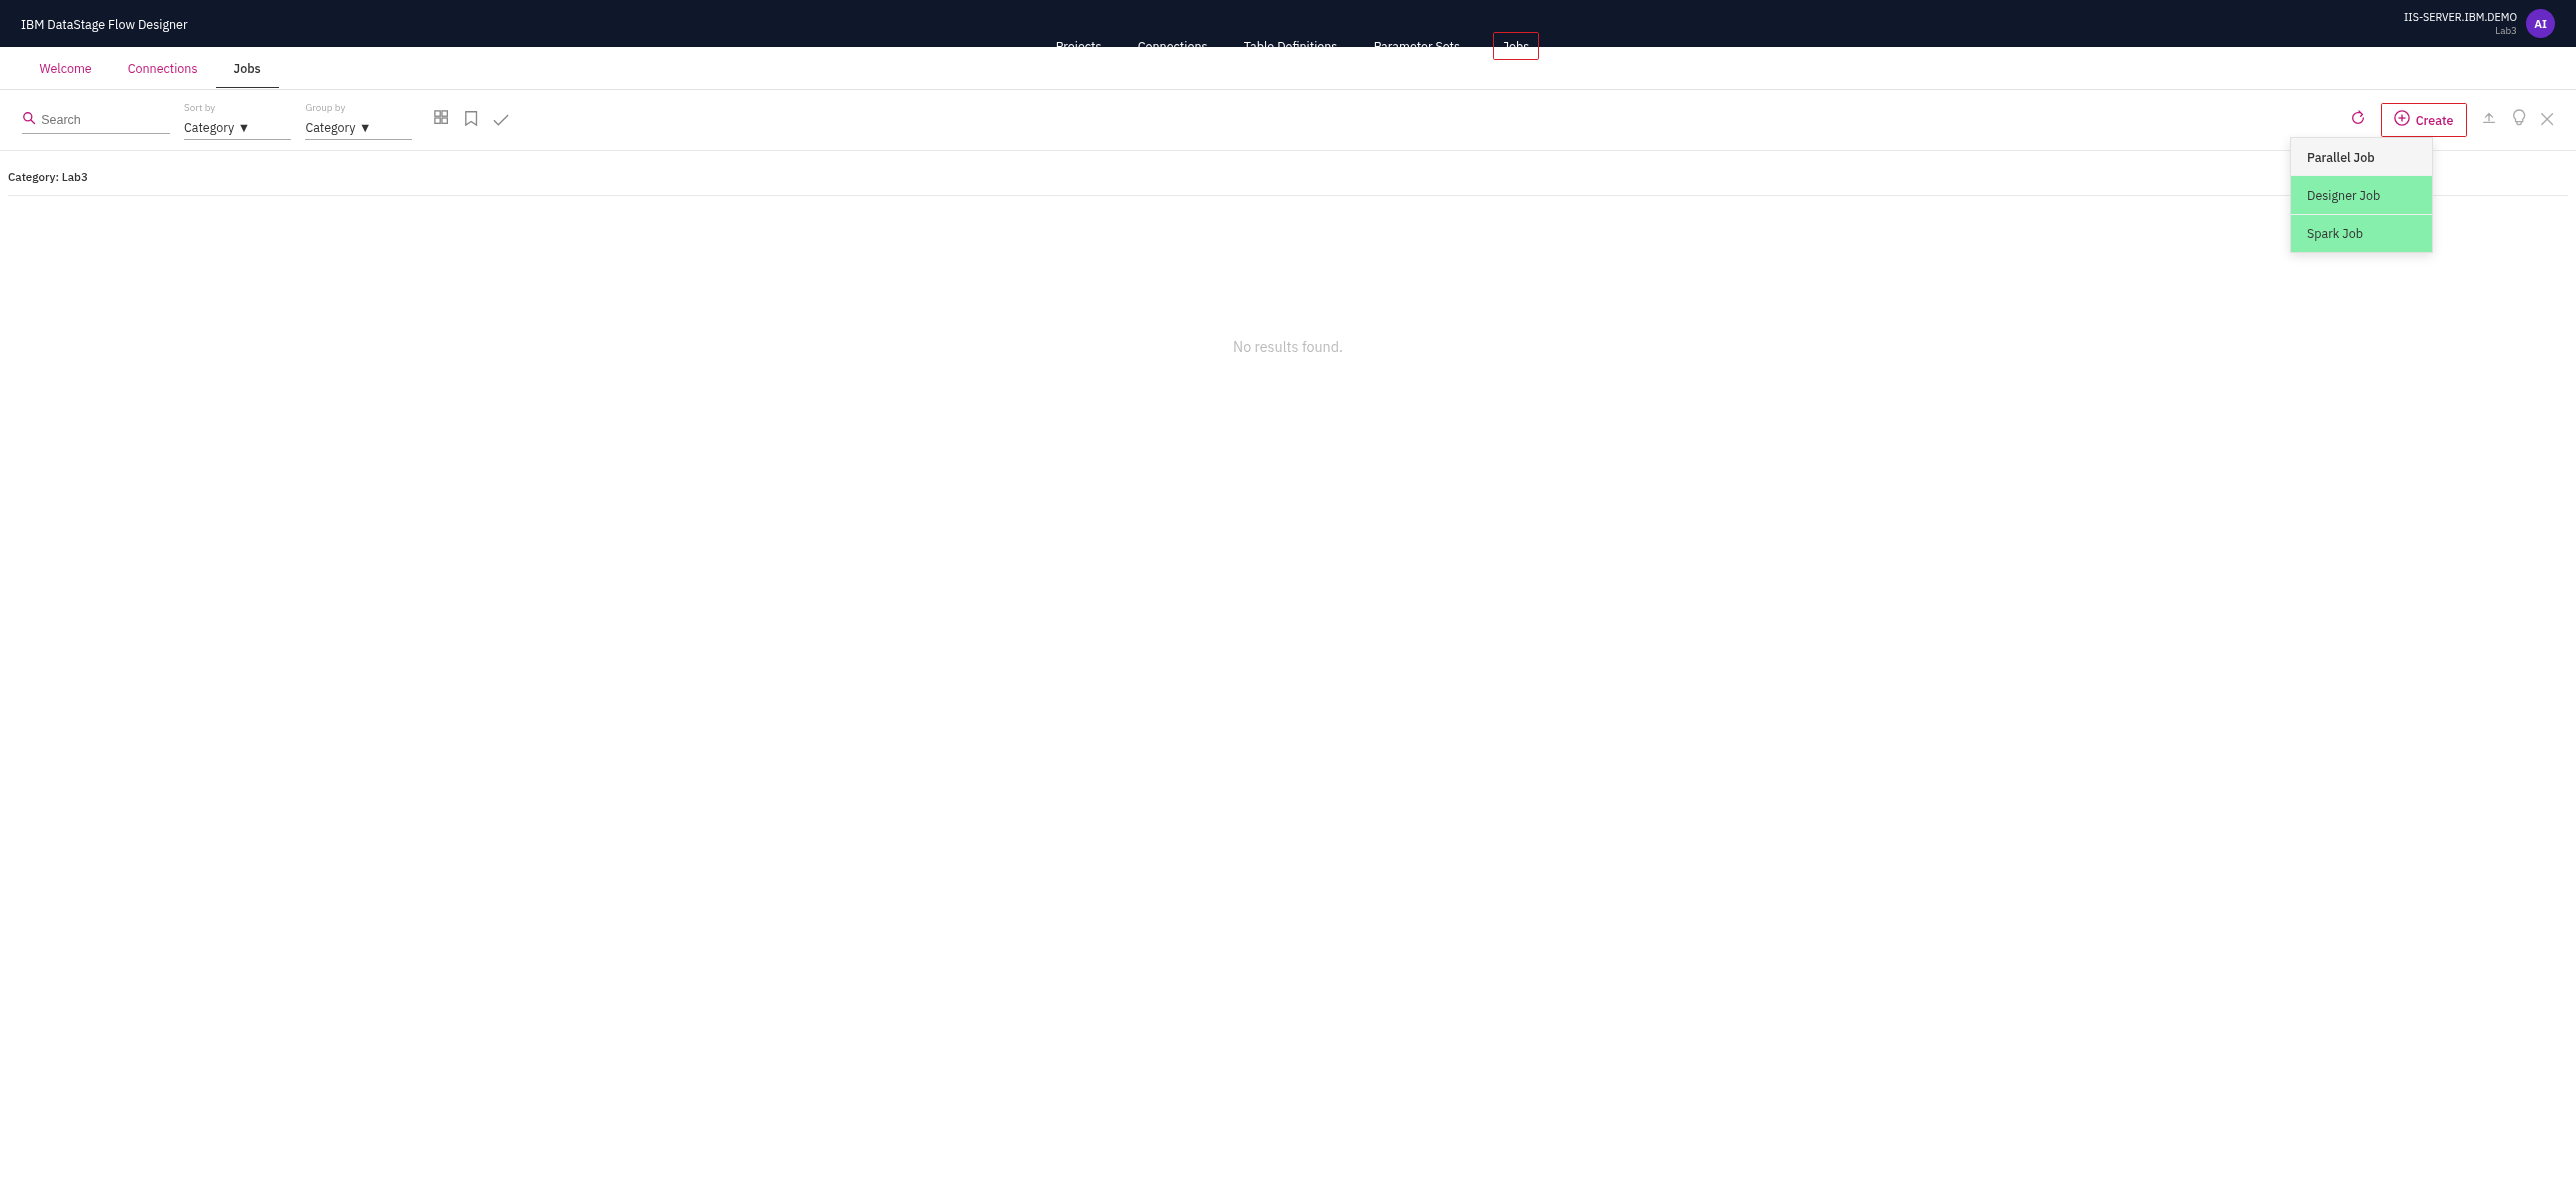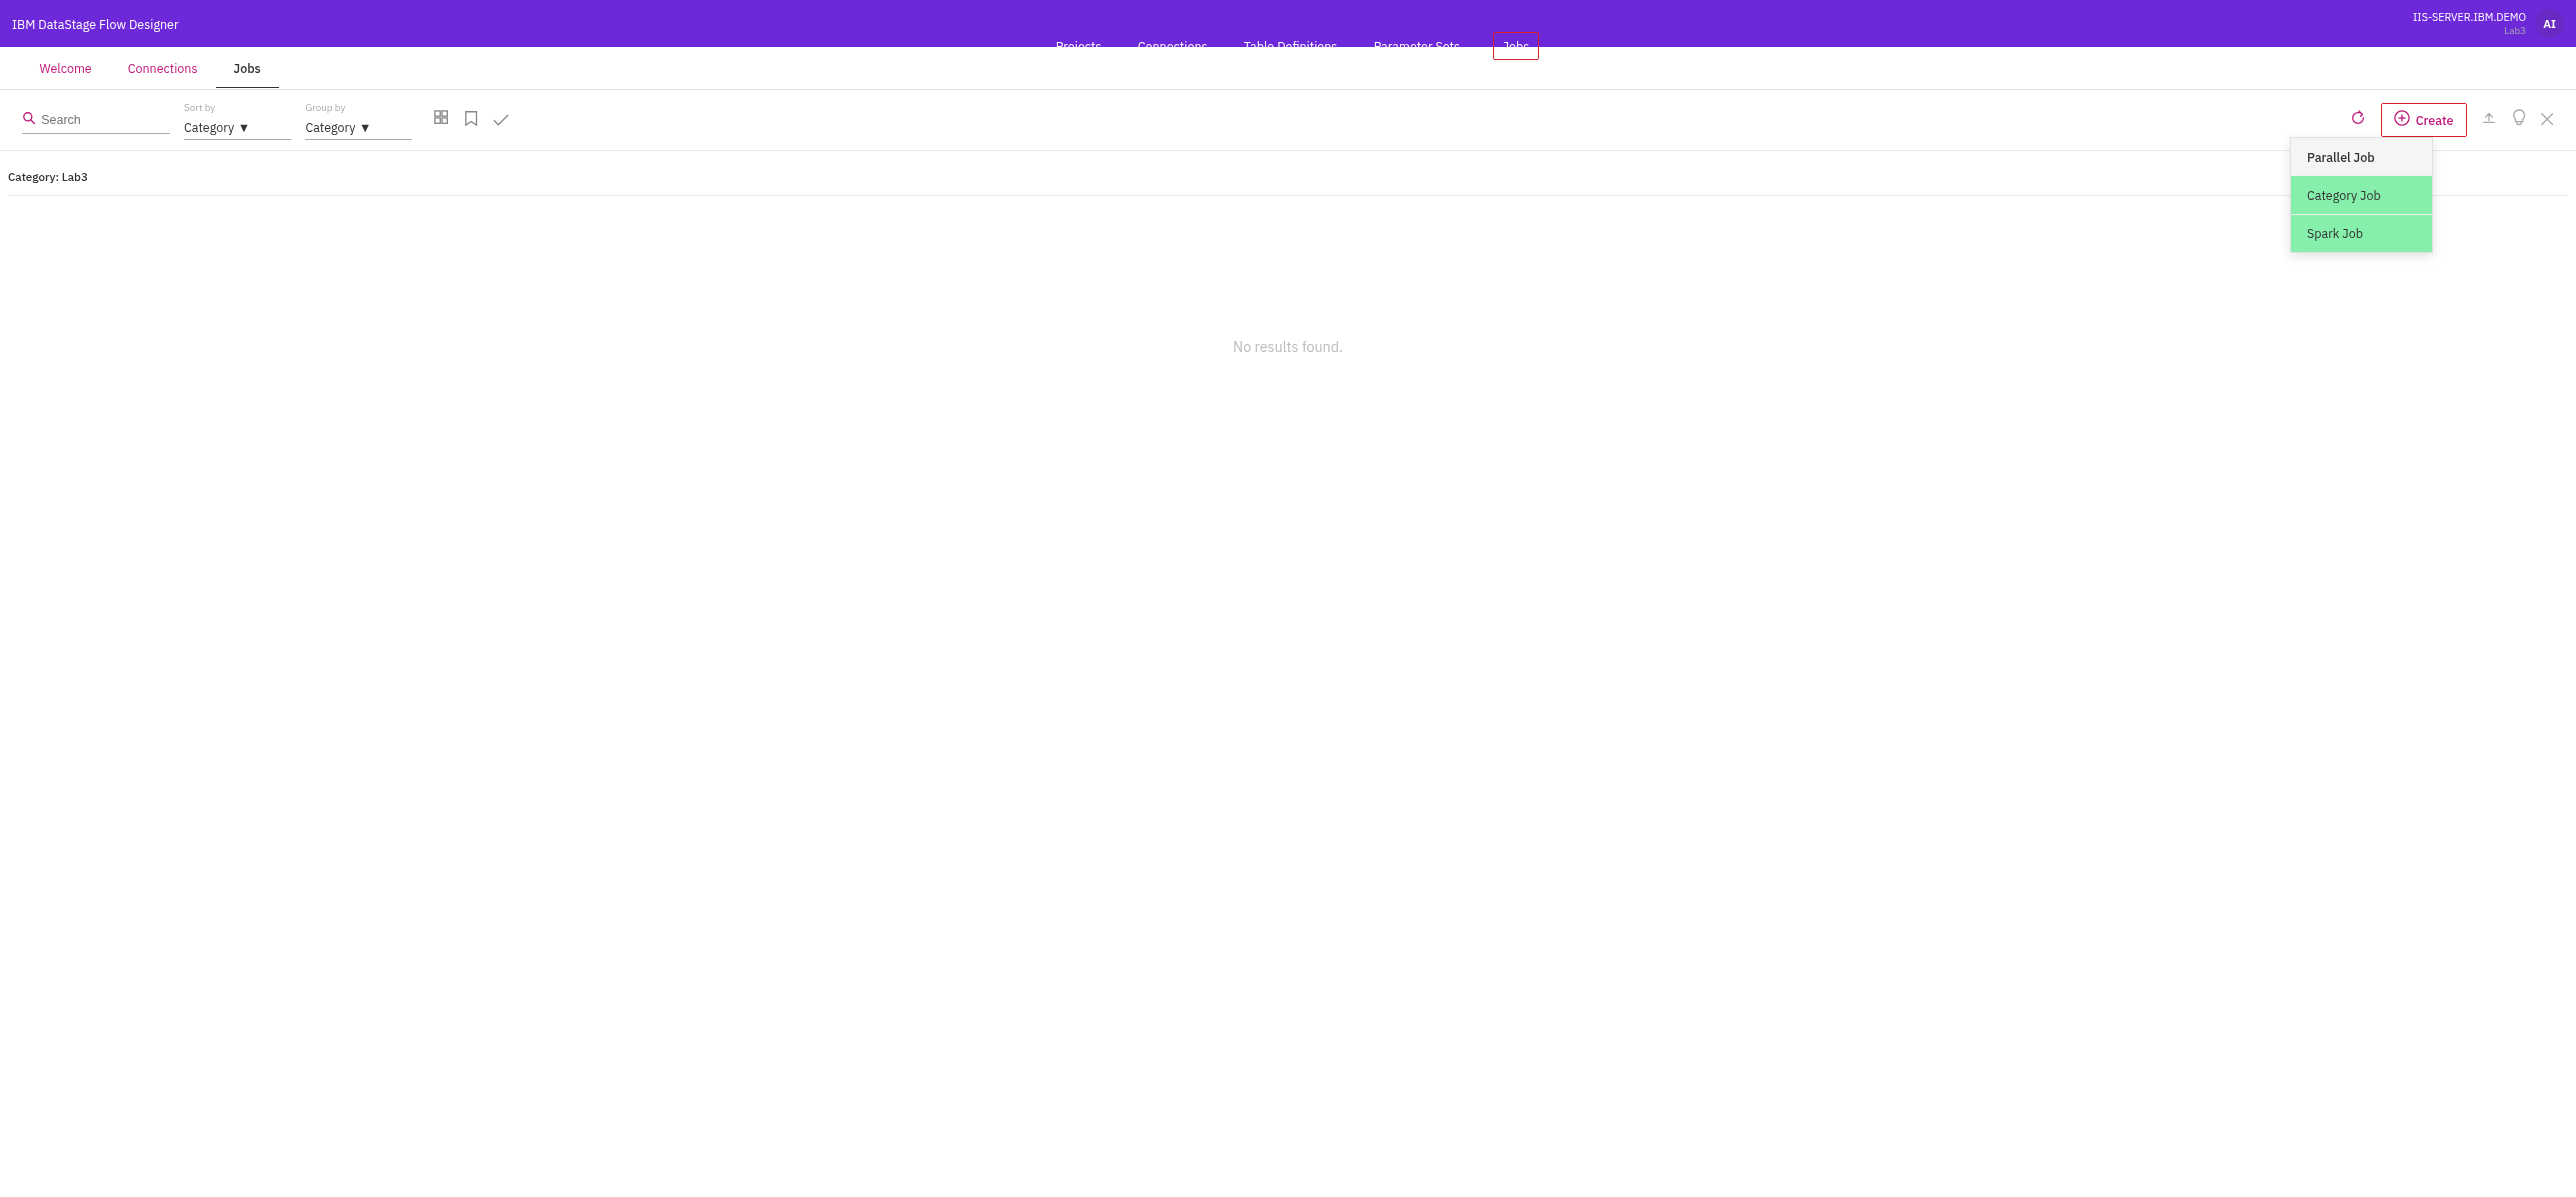--- a/index.html
+++ b/index.html
@@ -1,24 +1,24 @@
 <!DOCTYPE html>
 <html style="font-size:14.3px"><head>
   <meta charset="utf-8">
   <style>
     * { box-sizing: border-box; margin: 0; padding: 0; }
     body { font-family: 'IBM Plex Sans', Arial, sans-serif; background: #fff; height: 100vh; overflow: hidden; }
 
     
     .navbar {
-      background: #6d28d9;
-      color: #fff;
-      display: flex;
-      align-items: center;
-      padding: 0 12px;
+      background: #0f172a;
+      color: #fff;
+      display: flex;
+      align-items: center;
+      padding: 0 21px;
       height: 47px;
       justify-content: space-between;
     }
     .navbar-brand {
       font-size: 12.5px;
       font-weight: 400;
       color: #fff;
       white-space: nowrap;
     }
     .navbar-links {
@@ -338,21 +338,21 @@
     <span class="action-icon">
       <svg width="14.3" height="14.3" viewBox="0 0 16 16" fill="none">
         <line x1="2" y1="2" x2="14" y2="14" stroke="#aaa" stroke-width="1.5" stroke-linecap="round"></line>
         <line x1="14" y1="2" x2="2" y2="14" stroke="#aaa" stroke-width="1.5" stroke-linecap="round"></line>
       </svg>
     </span>
   </div>
 
   <div class="dropdown-menu">
     <div class="dropdown-item">Parallel Job</div>
-    <div class="dropdown-item">Category Job</div>
+    <div class="dropdown-item">Designer Job</div>
     <div class="dropdown-item">Spark Job</div>
   </div>
 </div>
 
 <div class="content-area">
   <div class="category-label">Category: Lab3</div>
   <div style="height:0.9px; background:#e8e8e8; margin-bottom: 7.2px;"></div>
   <div class="no-results">No results found.</div>
 </div>
 

